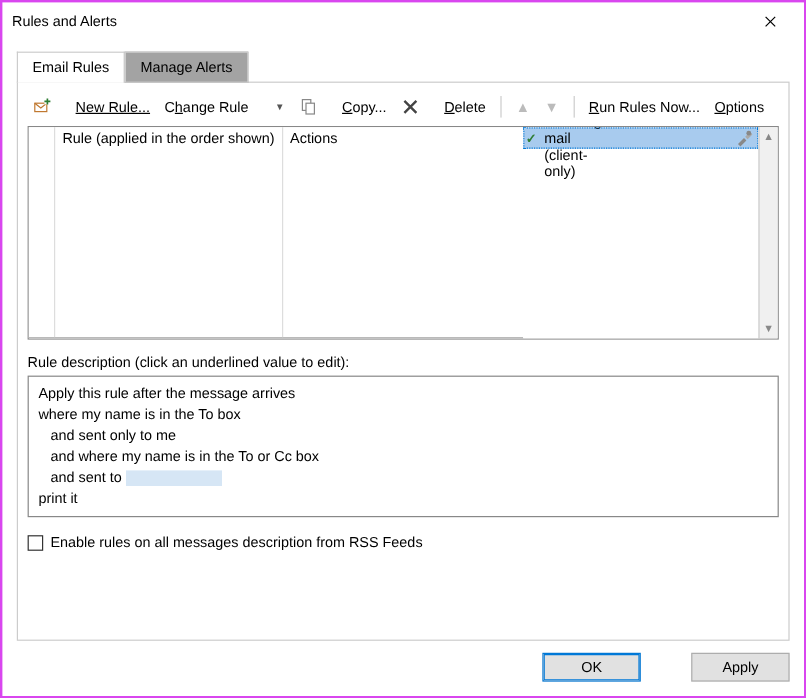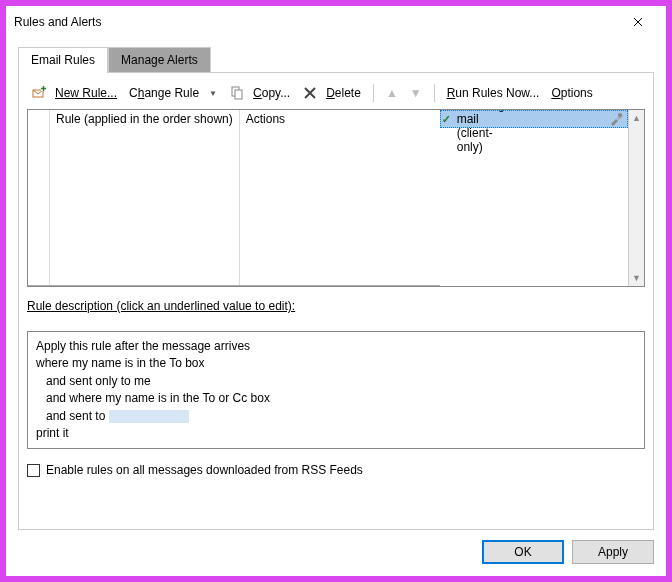--- a/index.html
+++ b/index.html
@@ -1,56 +1,56 @@
 <!DOCTYPE html>
 <html><head>
 <meta charset="utf-8">
 <style>
   * { box-sizing: border-box; font-family: "Segoe UI", Tahoma, sans-serif; font-size: 12px; }
   body { margin: 0; background: #fff; }
-  .window { width: 672px; height: 582px; border: 6px solid #d946ef; background: #fff; display: flex; flex-direction: column; }
+  .window { width: 672px; height: 582px; border: 2px solid #d946ef; background: #fff; display: flex; flex-direction: column; }
   .titlebar { height: 32px; display: flex; align-items: center; padding: 0 8px; }
   .titlebar-title { flex: 1; font-size: 12px; }
   .close-btn { width: 40px; height: 28px; display: flex; align-items: center; justify-content: center; cursor: pointer; }
   .content { flex: 1; padding: 8px 12px 0 12px; display: flex; flex-direction: column; }
   .tabs { display: flex; position: relative; top: 1px; z-index: 2; }
   .tab { padding: 5px 12px 5px 12px; border: 1px solid #ccc; border-bottom: none; background: #fff; margin-right: 0px; cursor: pointer; }
   .tab.inactive { background: #a3a3a3; border-bottom: 1px solid #ccc; }
   .tab.active { background: #fff; }
   .tab-panel { border: 1px solid #ccc; background: #fff; padding: 8px; flex: 1; display: flex; flex-direction: column; min-height: 0; }
   .toolbar { display: flex; align-items: center; gap: 4px; padding: 2px 0 6px 0; }
-  .tbtn { display: inline-flex; align-items: center; gap: 8px; padding: 2px 4px; cursor: pointer; }
+  .tbtn { display: inline-flex; align-items: center; gap: 20px; padding: 2px 4px; cursor: pointer; }
   .tbtn .u { text-decoration: underline; }
   .tsep { width: 1px; height: 18px; background: #ccc; margin: 0 4px; }
   .icon { display: inline-flex; width: 16px; height: 16px; align-items: center; justify-content: center; }
   .dropdown-arrow { font-size: 8px; margin-left: 2px; color: #555; }
   .arrow-dim { color: #bbb; }
   .list-wrap { border: 1px solid #888; height: 178px; display: flex; }
   .list-body { flex: 1; display: flex; flex-direction: row; }
   .list-head { display: flex; border-bottom: 1px solid #aaa; background: #fff; }
   .colh { padding: 2px 6px; border-right: 1px solid #ddd; }
   .colh.col-check { width: 22px; border-right: 1px solid #ddd; }
   .colh.col-rule { flex: 1; }
   .colh.col-actions { width: 200px; border-right: none; }
   .list-rows { flex: 1; background: #fff; overflow: hidden; }
   .row { display: flex; align-items: center; height: 18px; }
   .row.sel { background: #a8cbee; outline: 1px dotted #0078d7; outline-offset: -1px; }
   .row .cell-check { width: 22px; display: flex; justify-content: center; align-items: center; }
   .row .cell-rule { flex: 1; padding: 0 4px; }
   .row .cell-actions { width: 200px; display: flex; justify-content: flex-end; padding-right: 4px; }
   .scroll-col { width: 16px; background: #f0f0f0; border-left: 1px solid #ccc; display: flex; flex-direction: column; justify-content: space-between; align-items: center; }
   .scroll-arrow { width: 100%; height: 16px; display: flex; align-items: center; justify-content: center; color: #888; font-size: 9px; }
-  .descr-label { margin-top: 12px; margin-bottom: 18px; text-decoration: underline; }
+  .descr-label { margin-top: 12px; margin-bottom: 4px; }
   .descr-box { border: 1px solid #888; padding: 6px 8px; height: 118px; overflow: hidden; line-height: 1.45; }
   .descr-box .indent { padding-left: 10px; }
   .descr-placeholder { background: #d6e6f5; display: inline-block; width: 80px; height: 13px; vertical-align: middle; }
   .rss-row { margin-top: 14px; display: flex; align-items: center; gap: 6px; }
   .checkbox { width: 13px; height: 13px; border: 1px solid #333; display: inline-block; }
   .footer { display: flex; justify-content: flex-end; gap: 8px; padding: 10px 12px 12px 12px; }
-  .btn { width: 82px; height: 24px; border: 1px solid #adadad; background: #e1e1e1; display: flex; align-items: center; justify-content: center; cursor: pointer; }
+  .btn { width: 82px; height: 24px; border: 1px solid #adadad; background: #e1e1e1; display: flex; align-items: center; justify-content: center; cursor: pointer; margin-left: 34px; }
   .btn.default { border: 1px solid #0078d7; box-shadow: inset 0 0 0 1px #0078d7; }
   .check-green { color: #2e7d32; font-weight: bold; font-size: 11px; }
 </style>
 </head>
 <body>
 
 <div class="window">
   <div class="titlebar">
     <div class="titlebar-title">Rules and Alerts</div>
     <div class="close-btn">
@@ -152,21 +152,21 @@
         <div>Apply this rule after the message arrives</div>
         <div>where my name is in the To box</div>
         <div class="indent">and sent only to me</div>
         <div class="indent">and where my name is in the To or Cc box</div>
         <div class="indent"><span>and sent to </span><span class="descr-placeholder"></span></div>
         <div>print it</div>
       </div>
 
       <div class="rss-row">
         <span class="checkbox"></span>
-        <span>Enable rules on all messages downloaded from RSS Feeds</span>
+        <span>Enable rules on all messages description from RSS Feeds</span>
       </div>
     </div>
   </div>
 
   <div class="footer">
     <div class="btn default">
         <span>OK</span>
       </div>
     <div class="btn">
         <span>Apply</span>

